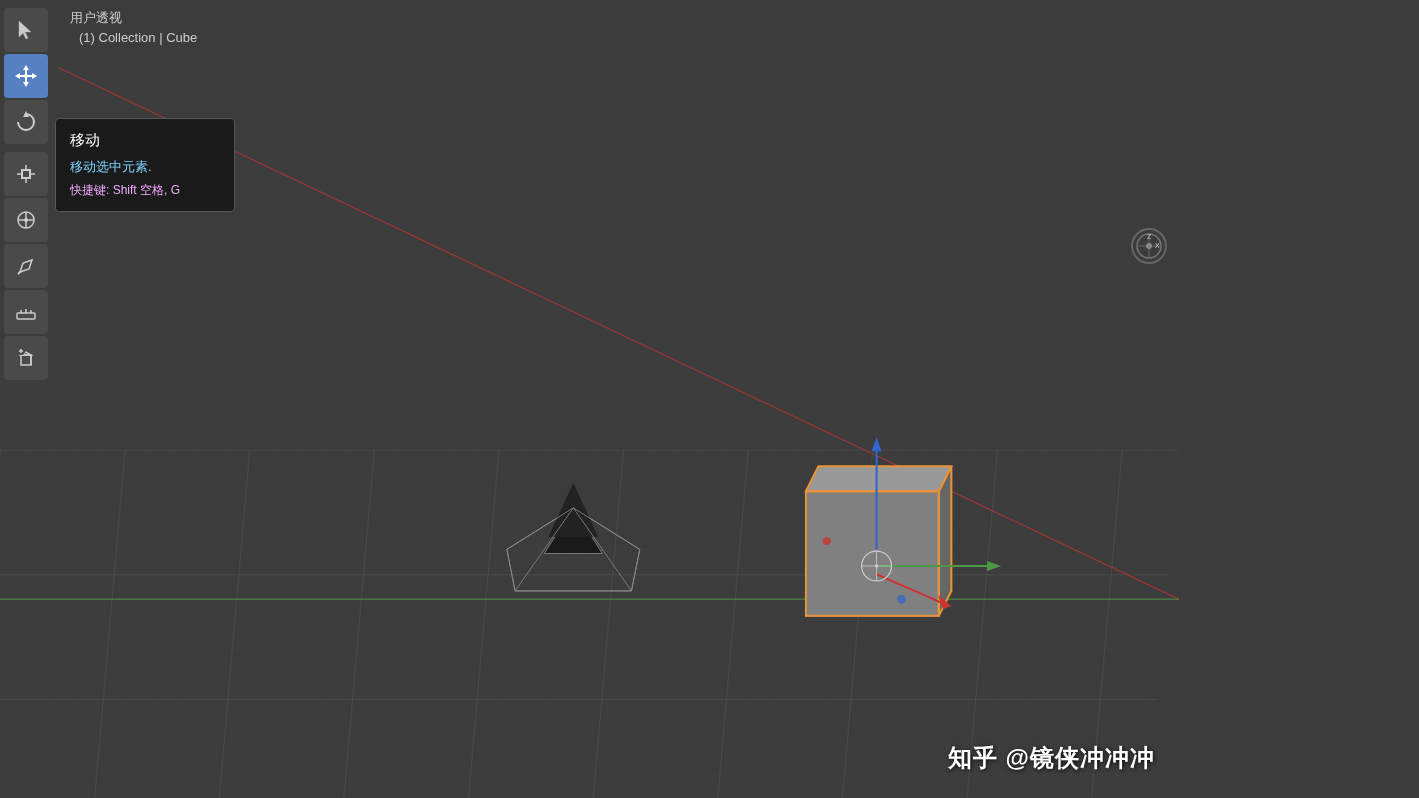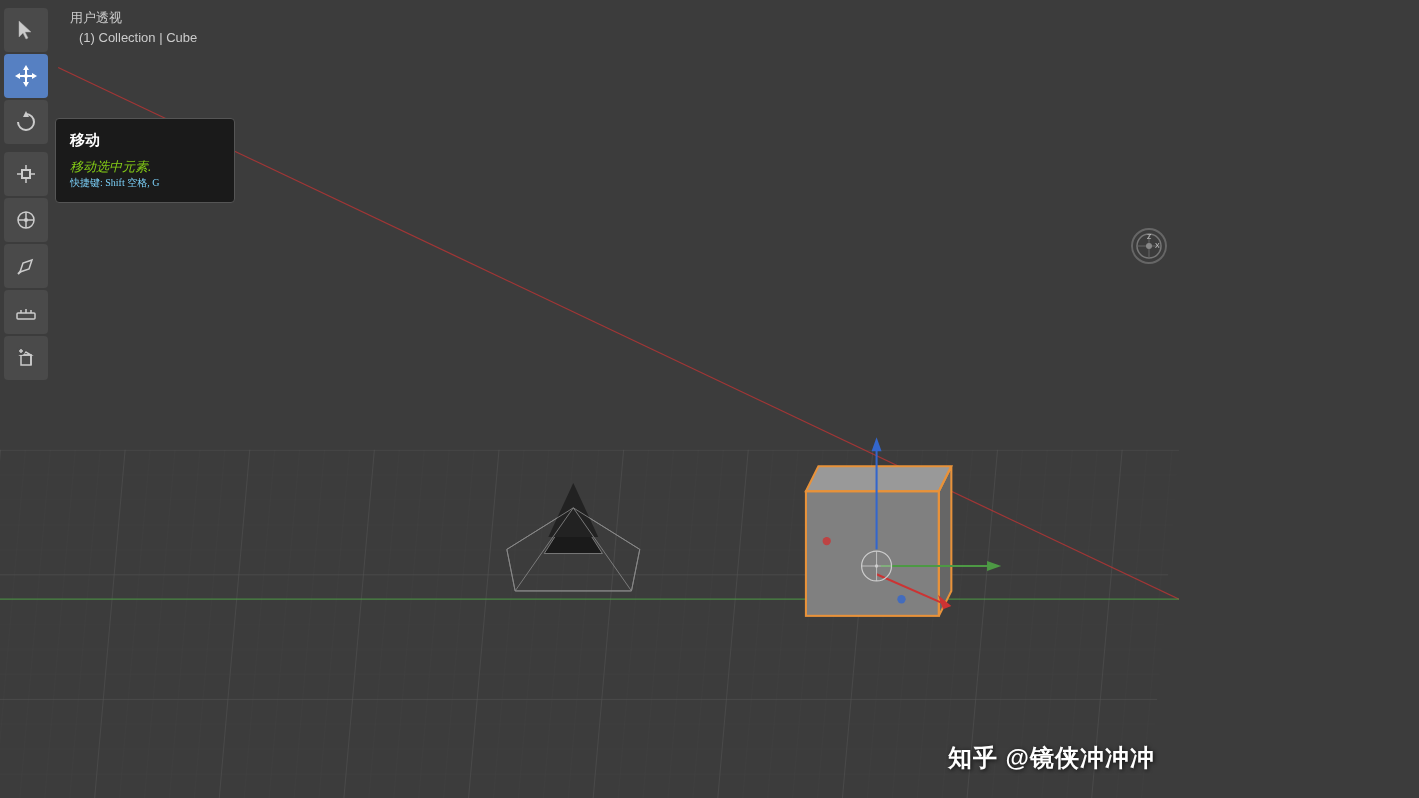--- a/index.html
+++ b/index.html
@@ -77,34 +77,33 @@
       border-radius: 4px;
       padding: 12px 14px;
       color: #ddd;
       font-size: 13px;
       z-index: 20;
       min-width: 180px;
     }
 
     #tooltip .tooltip-title {
       font-size: 15px;
-      font-weight: bold;
+      font-weight: normal;
       color: #fff;
       margin-bottom: 8px;
     }
 
     #tooltip .tooltip-desc {
-      color: #84cc16;
-      font-style: italic;
+      color: #7dd3fc;
+      margin-bottom: 6px;
     }
 
     #tooltip .tooltip-shortcut {
-      color: #7dd3fc;
-      font-size: 10px;
-      font-family: Liberation Serif, serif;
+      color: #f0abfc;
+      font-size: 12px;
     }
 
     
     #nav-widget {
       position: absolute;
       top: 228px;
       right: 12px;
       width: 36px;
       height: 36px;
       border-radius: 50%;

